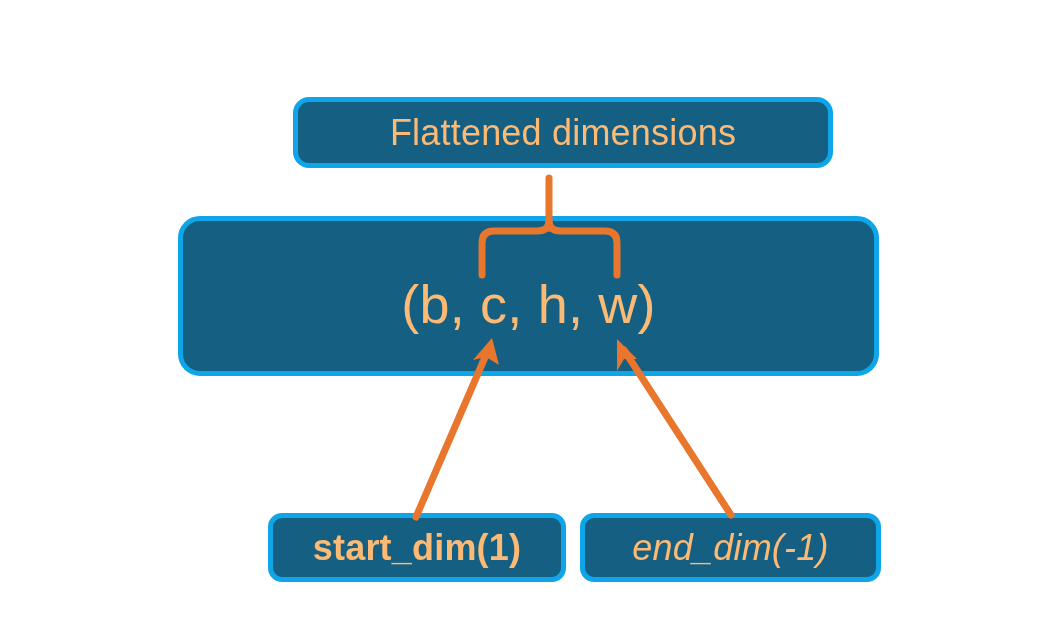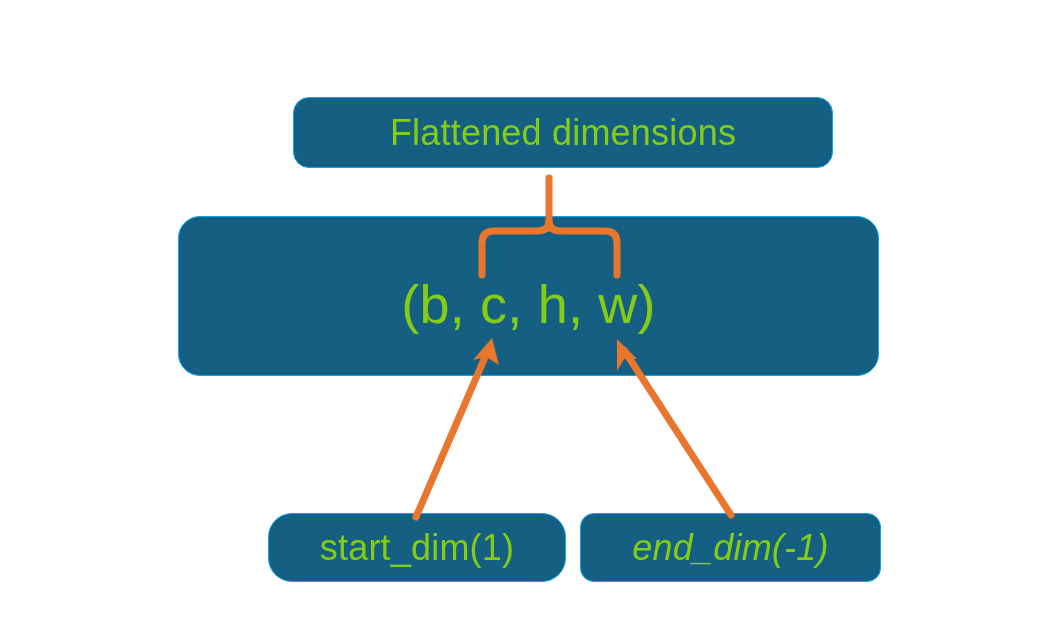--- a/index.html
+++ b/index.html
@@ -15,26 +15,26 @@
     position: relative;
     width: 1038px;
     height: 632px;
     background: #ffffff;
     overflow: hidden;
   }
   .node {
     position: absolute;
     box-sizing: border-box;
     background: #156082;
-    border: 1px solid #0ea5e9;
+    border: 5px solid #0ea5e9;
     border-radius: 14px;
     display: flex;
     align-items: center;
     justify-content: center;
-    color: #84cc16;
+    color: #fdba74;
     letter-spacing: 0.2px;
     text-align: center;
     white-space: nowrap;
   }
   .node-label {
     display: block;
     line-height: 1;
   }
 
   
@@ -60,21 +60,22 @@
     font-size: 54px;
     padding-top: 16px;
   }
 
   
   #box-start-dim {
     left: 268px;
     top: 513px;
     width: 298px;
     height: 69px;
-    border-radius: 24px;
+    border-radius: 14px;
+    font-weight: bold;
   }
   #box-start-dim .node-label { font-size: 36px; }
 
   
   #box-end-dim {
     left: 580px;
     top: 513px;
     width: 301px;
     height: 69px;
     border-radius: 14px;

